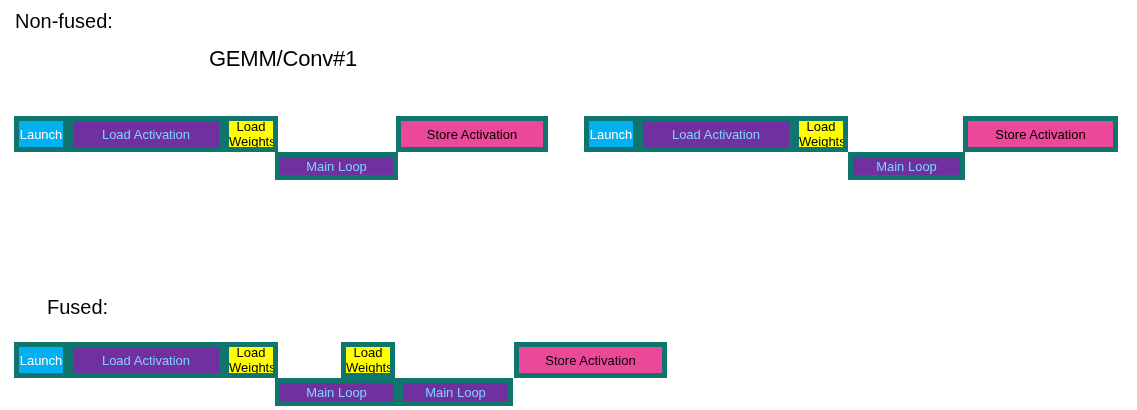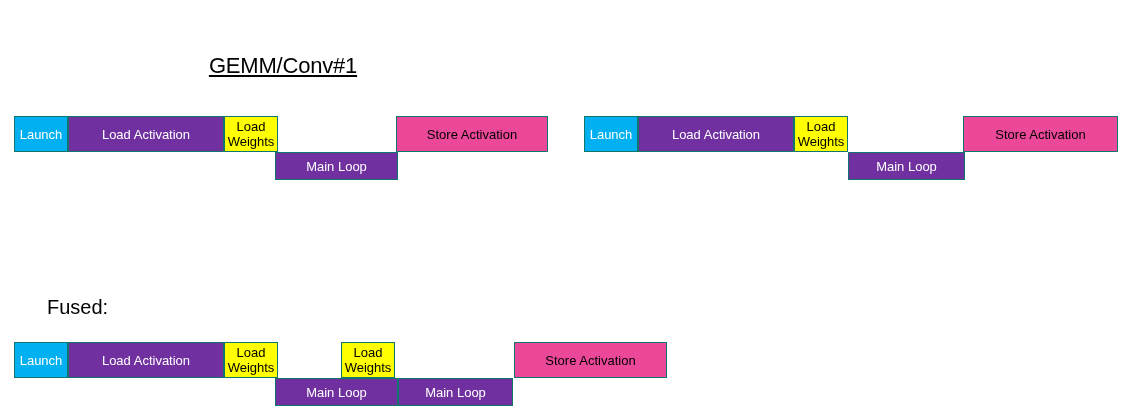--- a/index.html
+++ b/index.html
@@ -39,39 +39,39 @@
     line-height: 26px;
     color: #000000;
     white-space: nowrap;
     text-align: center;
     letter-spacing: -0.2px;
   }
 
   .bar {
     position: absolute;
     box-sizing: border-box;
-    border: 1px solid #0f766e;
+    border: 5px solid #0f766e;
     display: flex;
     align-items: center;
     justify-content: center;
     text-align: center;
     font-size: 13px;
     line-height: 15px;
     white-space: pre-line;
     overflow: hidden;
   }
 
   .bar-launch {
     background: #00B0F0;
     color: #FFFFFF;
   }
 
   .bar-purple {
     background: #7030A0;
-    color: #ffffff;
+    color: #7dd3fc;
   }
 
   .bar-yellow {
     background: #FFFF00;
     color: #000000;
     text-align: center;
   }
 
   .bar-orange {
     background: #ec4899;
@@ -82,22 +82,23 @@
     display: block;
     width: 100%;
     pointer-events: none;
   }
 </style>
 </head>
 <body>
 
 <div class="diagram">
 
+  <div class="section-label" style="left:15px; top:9px;">Non-fused:</div>
 
-  <div class="group-title" style="left:183px; top:53px; width:200px;text-decoration:underline;">GEMM/Conv#1</div>
+  <div class="group-title" style="left:183px; top:46px; width:200px;">GEMM/Conv#1</div>
 
 
   <div class="bar bar-launch" style="left:14px; top:116px; width:54px; height:36px;">
     <span class="bar-label">Launch</span>
   </div>
 
   <div class="bar bar-purple" style="left:68px; top:116px; width:156px; height:36px;">
     <span class="bar-label">Load Activation</span>
   </div>
 

